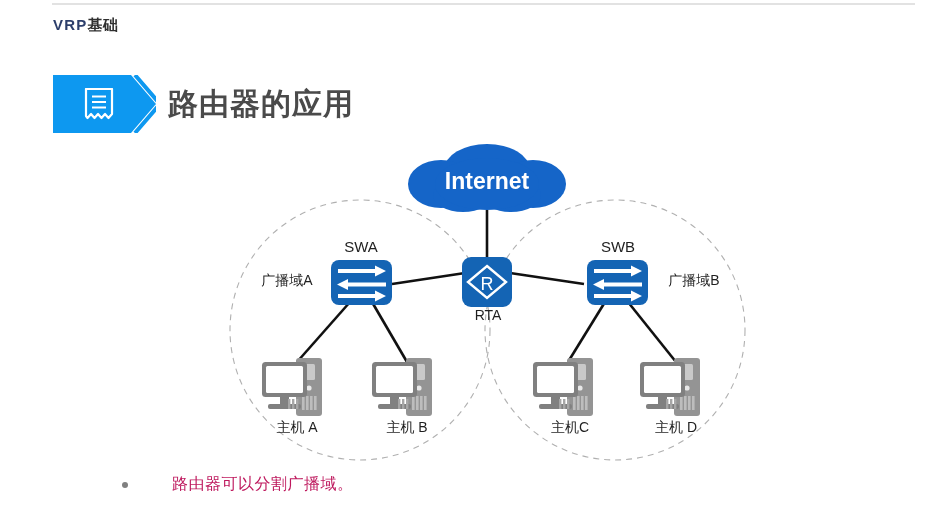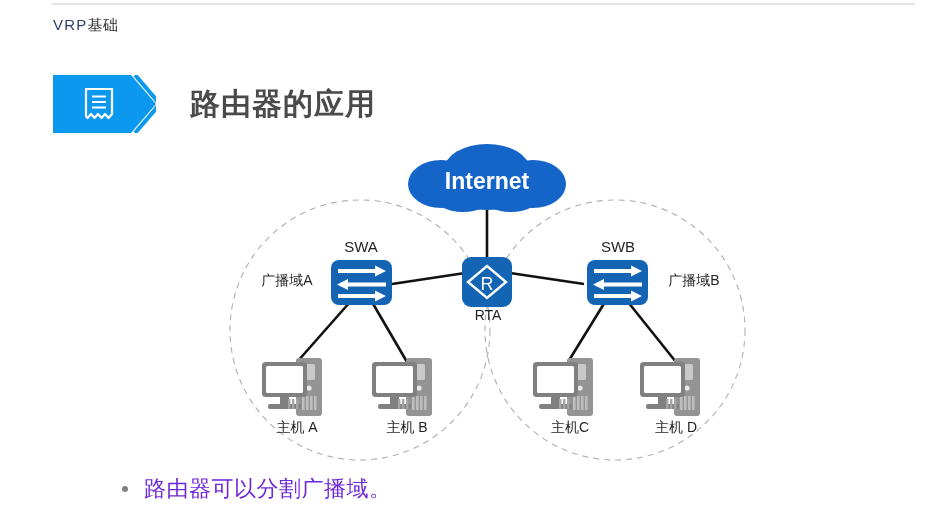--- a/index.html
+++ b/index.html
@@ -25,21 +25,21 @@
     height: 2px;
     background: #e2e2e2;
   }
 
   
   .breadcrumb {
     position: absolute;
     left: 53px;
     top: 16px;
     font-size: 15px;
-    font-weight: normal;
+    font-weight: bold;
     letter-spacing: 1.2px;
     color: #3a3a3a;
     white-space: nowrap;
   }
   .breadcrumb .bc-en { color: #2c3e6b; }
   .breadcrumb .bc-cn { color: #2f2f2f; letter-spacing: 0.5px; }
 
   
   .title-row {
     position: absolute;
@@ -61,21 +61,21 @@
     width: 103px; height: 58px;
   }
   .badge-icon {
     position: absolute;
     left: 30px;
     top: 13px;
     width: 32px;
     height: 34px;
   }
   .title-text {
-    margin-left: 34px;
+    margin-left: 12px;
     font-size: 30px;
     font-weight: bold;
     color: #4a4a4a;
     letter-spacing: 1px;
     white-space: nowrap;
     line-height: 1;
   }
 
   
   .diagram {
@@ -97,24 +97,25 @@
   }
   .bullet-dot {
     width: 6px;
     height: 6px;
     border-radius: 50%;
     background: #808080;
     margin-right: 16px;
     flex: none;
   }
   .bullet-text {
-    font-size: 22px;
-    color: #6d28d9;
+    font-size: 16px;
+    color: #be185d;
     white-space: nowrap;
     letter-spacing: 0.5px;
+    margin-left: 28px;
   }
 </style>
 </head>
 <body>
 
 <div class="top-rule"></div>
 
 <div class="breadcrumb">
   <span class="bc-en">VRP</span><span class="bc-cn">基础</span>
 </div>

